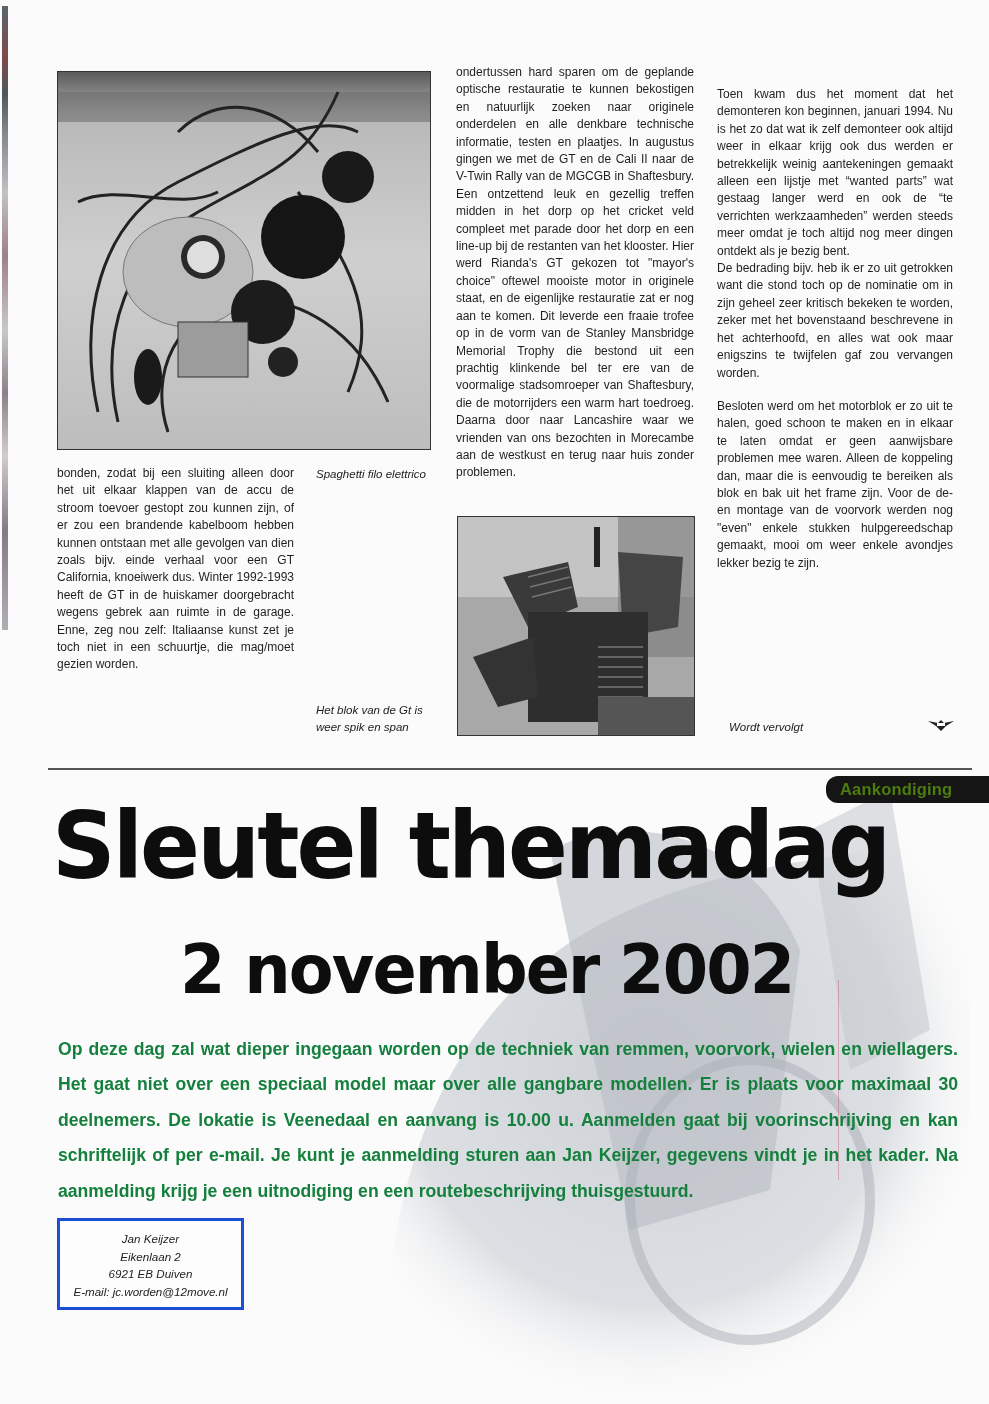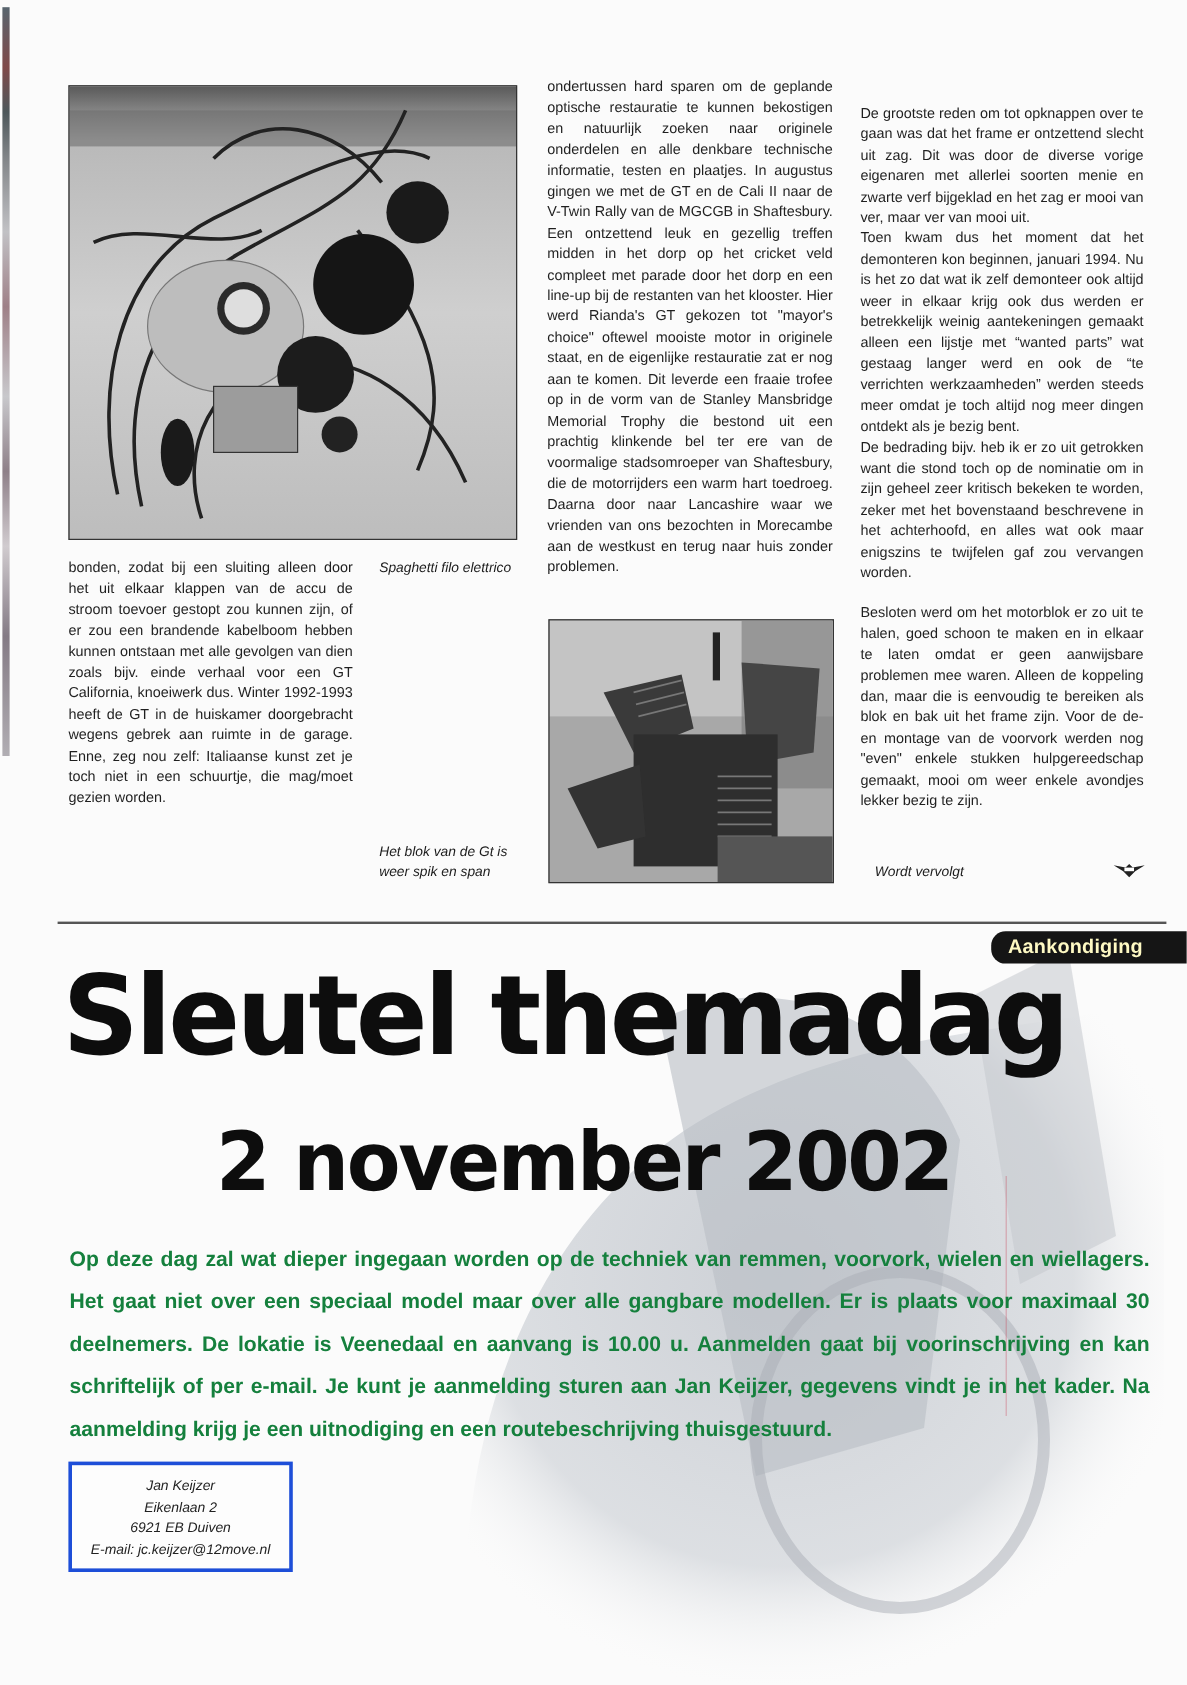--- a/index.html
+++ b/index.html
@@ -31,21 +31,21 @@
   .rule {
     position: absolute; left: 48px; top: 768px; width: 924px; height: 1.5px;
     background: #555;
   }
   .hero-bg {
     position: absolute; left: 330px; top: 770px; width: 640px; height: 640px;
     pointer-events: none;
   }
   .badge {
     position: absolute; left: 826px; top: 776px; width: 163px; height: 27px;
-    background: #151515; color: #fef9c3; border-radius: 12px 0 0 12px;
+    background: #151515; color: #4d7c0f; border-radius: 12px 0 0 12px;
     font-weight: bold; font-size: 16.5px; line-height: 27px;
     padding-left: 14px; box-sizing: border-box; letter-spacing: .2px;
   }
   .headline {
     position: absolute; left: 52px; top: 795px; width: 900px;
     font-size: 92px; line-height: 104px; font-weight: 900; color: #0d0d0d;
     letter-spacing: -3px; white-space: nowrap;
     font-family: "DejaVu Sans", sans-serif; transform: scaleX(0.96); transform-origin: left;
   }
   .subhead {
@@ -141,21 +141,20 @@
         <line x1="72" y1="70" x2="112" y2="60"></line>
       <line x1="74" y1="80" x2="114" y2="70"></line>
     </g>
     <path d="M15 140 L75 120 L80 180 L40 190 Z" fill="#333"></path>
     <rect x="140" y="180" width="96" height="38" fill="#555"></rect>
     <rect x="136" y="10" width="6" height="40" fill="#222"></rect>
   </svg>
 </div>
 
 <div class="col-text" style="left:717px;top:86px;width:236px;">
-  <p>De grootste reden om tot opknappen over te gaan was dat het frame er ontzettend slecht uit zag. Dit was door de diverse vorige eigenaren met allerlei soorten menie en zwarte verf bijgeklad en het zag er mooi van ver, maar ver van mooi uit.</p>
   <p>Toen kwam dus het moment dat het demonteren kon beginnen, januari 1994. Nu is het zo dat wat ik zelf demonteer ook altijd weer in elkaar krijg ook dus werden er betrekkelijk weinig aantekeningen gemaakt alleen een lijstje met “wanted parts” wat gestaag langer werd en ook de “te verrichten werkzaamheden” werden steeds meer omdat je toch altijd nog meer dingen ontdekt als je bezig bent.</p>
   <p>De bedrading bijv. heb ik er zo uit getrokken want die stond toch op de nominatie om in zijn geheel zeer kritisch bekeken te worden, zeker met het bovenstaand beschrevene in het achterhoofd, en alles wat ook maar enigszins te twijfelen gaf zou vervangen worden.</p>
   <p style="margin-top:16px;">Besloten werd om het motorblok er zo uit te halen, goed schoon te maken en in elkaar te laten omdat er geen aanwijsbare problemen mee waren. Alleen de koppeling dan, maar die is eenvoudig te bereiken als blok en bak uit het frame zijn. Voor de de- en montage van de voorvork werden nog "even" enkele stukken hulpgereedschap gemaakt, mooi om weer enkele avondjes lekker bezig te zijn.</p>
 </div>
 
 <div class="caption" style="left:729px;top:719px;font-weight:normal;">Wordt vervolgt</div>
 
 <svg class="logo" viewBox="0 0 26 14">
   <path d="M0 3 L10 5 L13 2 L16 5 L26 3 L18 8 L13 13 L8 8 Z" fill="#222"></path>
   <rect x="9" y="5" width="8" height="3" fill="#fff"></rect>
@@ -183,14 +182,14 @@
 
 <div class="headline">Sleutel themadag</div>
 <div class="subhead">2 november 2002</div>
 
 <div class="lead">Op deze dag zal wat dieper ingegaan worden op de techniek van remmen, voorvork, wielen en wiellagers. Het gaat niet over een speciaal model maar over alle gangbare modellen. Er is plaats voor maximaal 30 deelnemers. De lokatie is Veenedaal en aanvang is 10.00 u. Aanmelden gaat bij voorinschrijving en kan schriftelijk of per e-mail. Je kunt je aanmelding sturen aan Jan Keijzer, gegevens vindt je in het kader. Na aanmelding krijg je een uitnodiging en een routebeschrijving thuisgestuurd.</div>
 
 <div class="contact-box">
   <div>Jan Keijzer</div>
   <div>Eikenlaan 2</div>
   <div>6921 EB Duiven</div>
-  <div>E-mail: jc.keijzer@12move.nl</div>
+  <div>E-mail: jc.worden@12move.nl</div>
 </div>
 
 </body></html>

